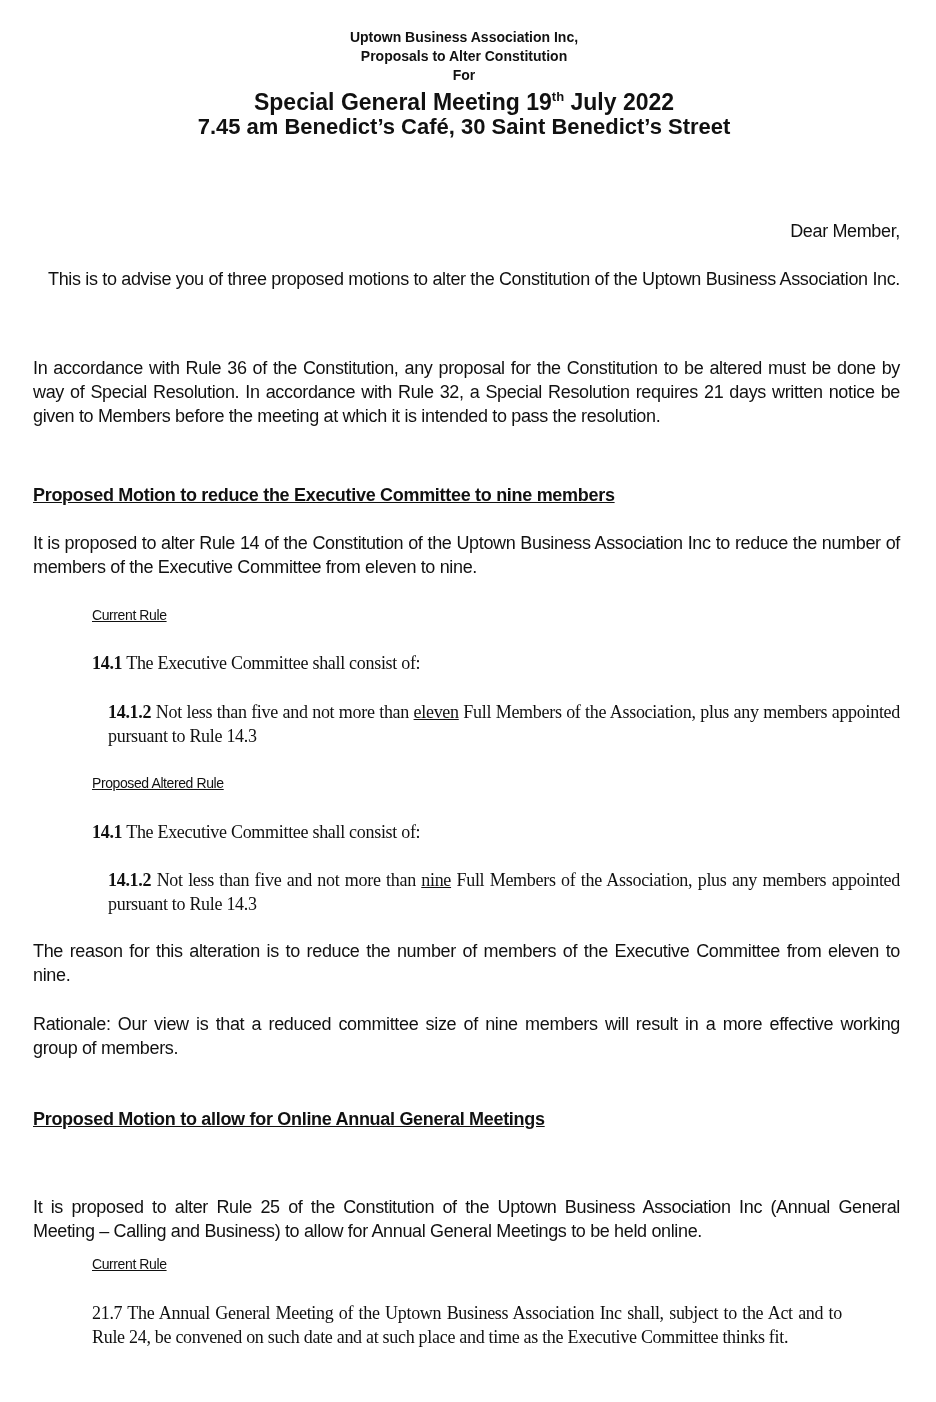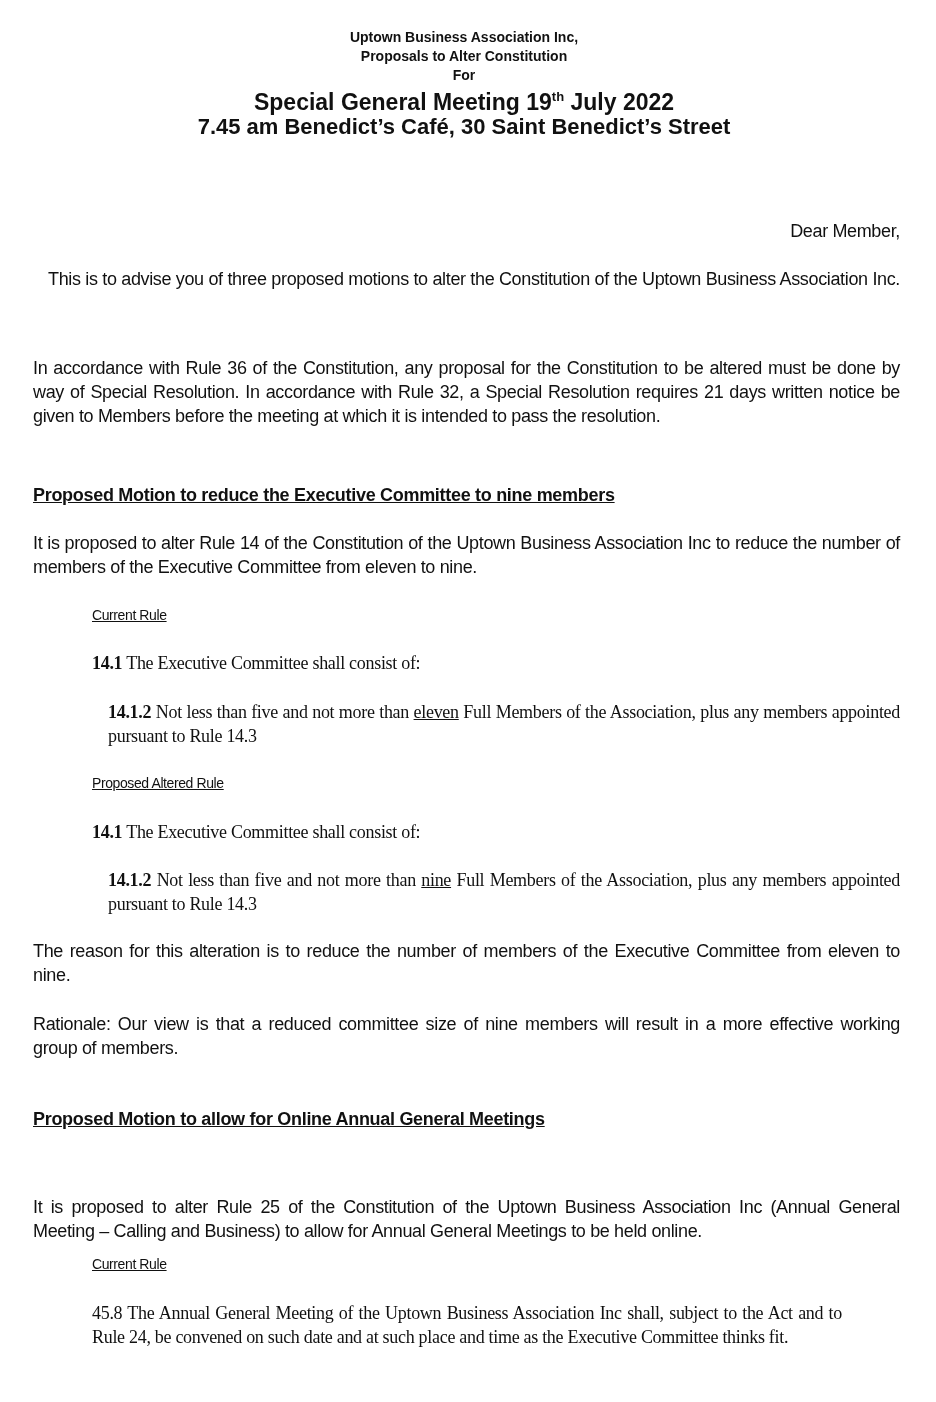--- a/index.html
+++ b/index.html
@@ -40,13 +40,13 @@
 <div class="abs sub" style="top:771px;">Proposed Altered Rule</div>
 <div class="abs rule" style="left:92px; top:820px;"><b>14.1</b><span> The Executive Committee shall consist of:</span></div>
 <div class="abs rule just" style="left:108px; width:792px; top:868px;"><b>14.1.2</b><span> Not less than five and not more than </span><span class="u">nine</span><span> Full Members of the Association, plus any members appointed pursuant to Rule 14.3</span></div>
 
 <div class="abs p just" style="top:939px;">The reason for this alteration is to reduce the number of members of the Executive Committee from eleven to nine.</div>
 <div class="abs p just" style="top:1012px;">Rationale: Our view is that a reduced committee size of nine members will result in a more effective working group of members.</div>
 
 <div class="abs heading" style="top:1107px;">Proposed Motion to allow for Online Annual General Meetings</div>
 <div class="abs p just" style="top:1156px;margin-top:39px;">It is proposed to alter Rule 25 of the Constitution of the Uptown Business Association Inc (Annual General Meeting – Calling and Business) to allow for Annual General Meetings to be held online.</div>
 <div class="abs sub" style="top:1252px;">Current Rule</div>
-<div class="abs rule just" style="left:92px; width:750px; top:1301px;">45.8 The Annual General Meeting of the Uptown Business Association Inc shall, subject to the Act and to Rule 24, be convened on such date and at such place and time as the Executive Committee thinks fit.</div>
+<div class="abs rule just" style="left:92px; width:750px; top:1301px;">21.7 The Annual General Meeting of the Uptown Business Association Inc shall, subject to the Act and to Rule 24, be convened on such date and at such place and time as the Executive Committee thinks fit.</div>
 
 </body></html>

